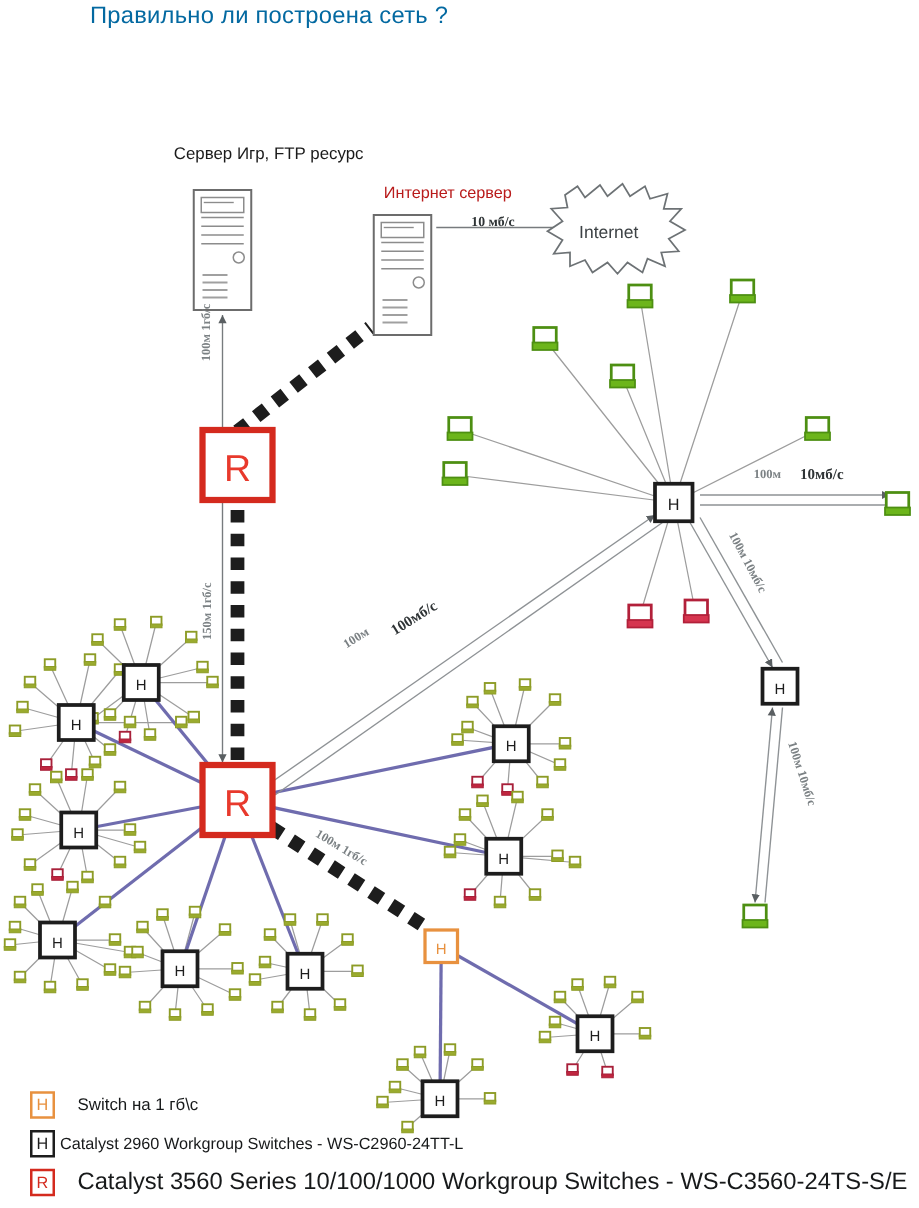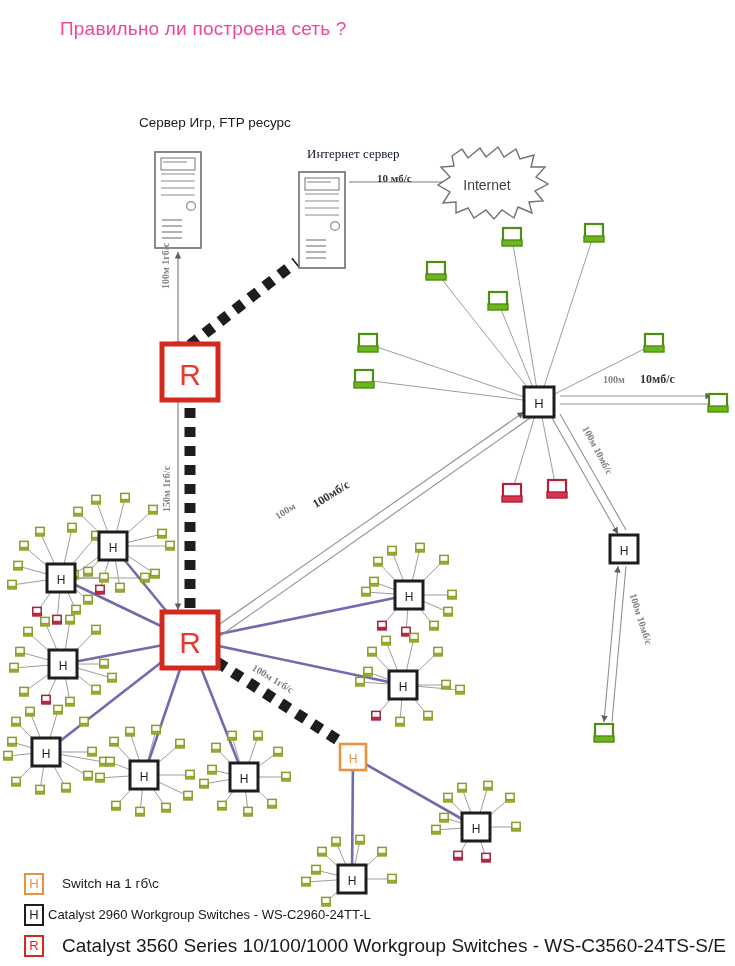--- a/index.html
+++ b/index.html
@@ -9,27 +9,26 @@
   }
   body {
     width: 735px;
     height: 966px;
     position: relative;
     font-family: "Liberation Sans", sans-serif;
     overflow: hidden;
   }
   #page-title {
     position: absolute;
-    left: 60px;
+    left: 72px;
     top: 2px;
     font-size: 19px;
-    color: #ec4899;
+    color: #0369a1;
     white-space: nowrap;
     letter-spacing: 0.2px;
-    margin-top: 16px;
   }
   #diagram-canvas {
     position: absolute;
     left: 0; top: 0;
     width: 735px;
     height: 966px;
   }
   .lbl {
     position: absolute;
     font-family: "Liberation Serif", serif;
@@ -406,21 +405,21 @@
       <text x="190" y="385" text-anchor="middle" font-size="30" fill="#e8392c" font-family="Liberation Sans, sans-serif">R</text>
     </g>
     <g>
       <rect x="162" y="612" width="56" height="56" fill="#fff" stroke="#d42a1e" stroke-width="5"></rect>
       <text x="190" y="653" text-anchor="middle" font-size="30" fill="#e8392c" font-family="Liberation Sans, sans-serif">R</text>
     </g>
   </g>
 </svg>
 
 <div class="node-text" style="left:95px; top:115px; font-size:13.5px; color:#1a1a1a;">Сервер Игр, FTP ресурс</div>
-<div class="node-text" style="left:263px; top:146px; font-size:13px; color:#0f172a;font-family:Liberation Serif, serif;">Интернет сервер</div>
+<div class="node-text" style="left:263px; top:146px; font-size:13px; color:#b91c1c;">Интернет сервер</div>
 
 <div class="lbl dark" style="left:377px; top:172px;">10 мб/с</div>
 
 <div class="lbl small" style="left:160px; top:289px; transform-origin:0 0; transform:rotate(-90deg);">100м 1гб/с</div>
 
 <div class="lbl small" style="left:161px; top:512px; transform-origin:0 0; transform:rotate(-90deg);">150м 1гб/с</div>
 
 <div class="lbl small" style="left:273px; top:512px; transform-origin:0 0; transform:rotate(-32deg);">100м</div>
 
 <div class="lbl dark" style="left:310px; top:499px; transform-origin:0 0; transform:rotate(-32deg); font-size:12px;">100мб/с</div>

